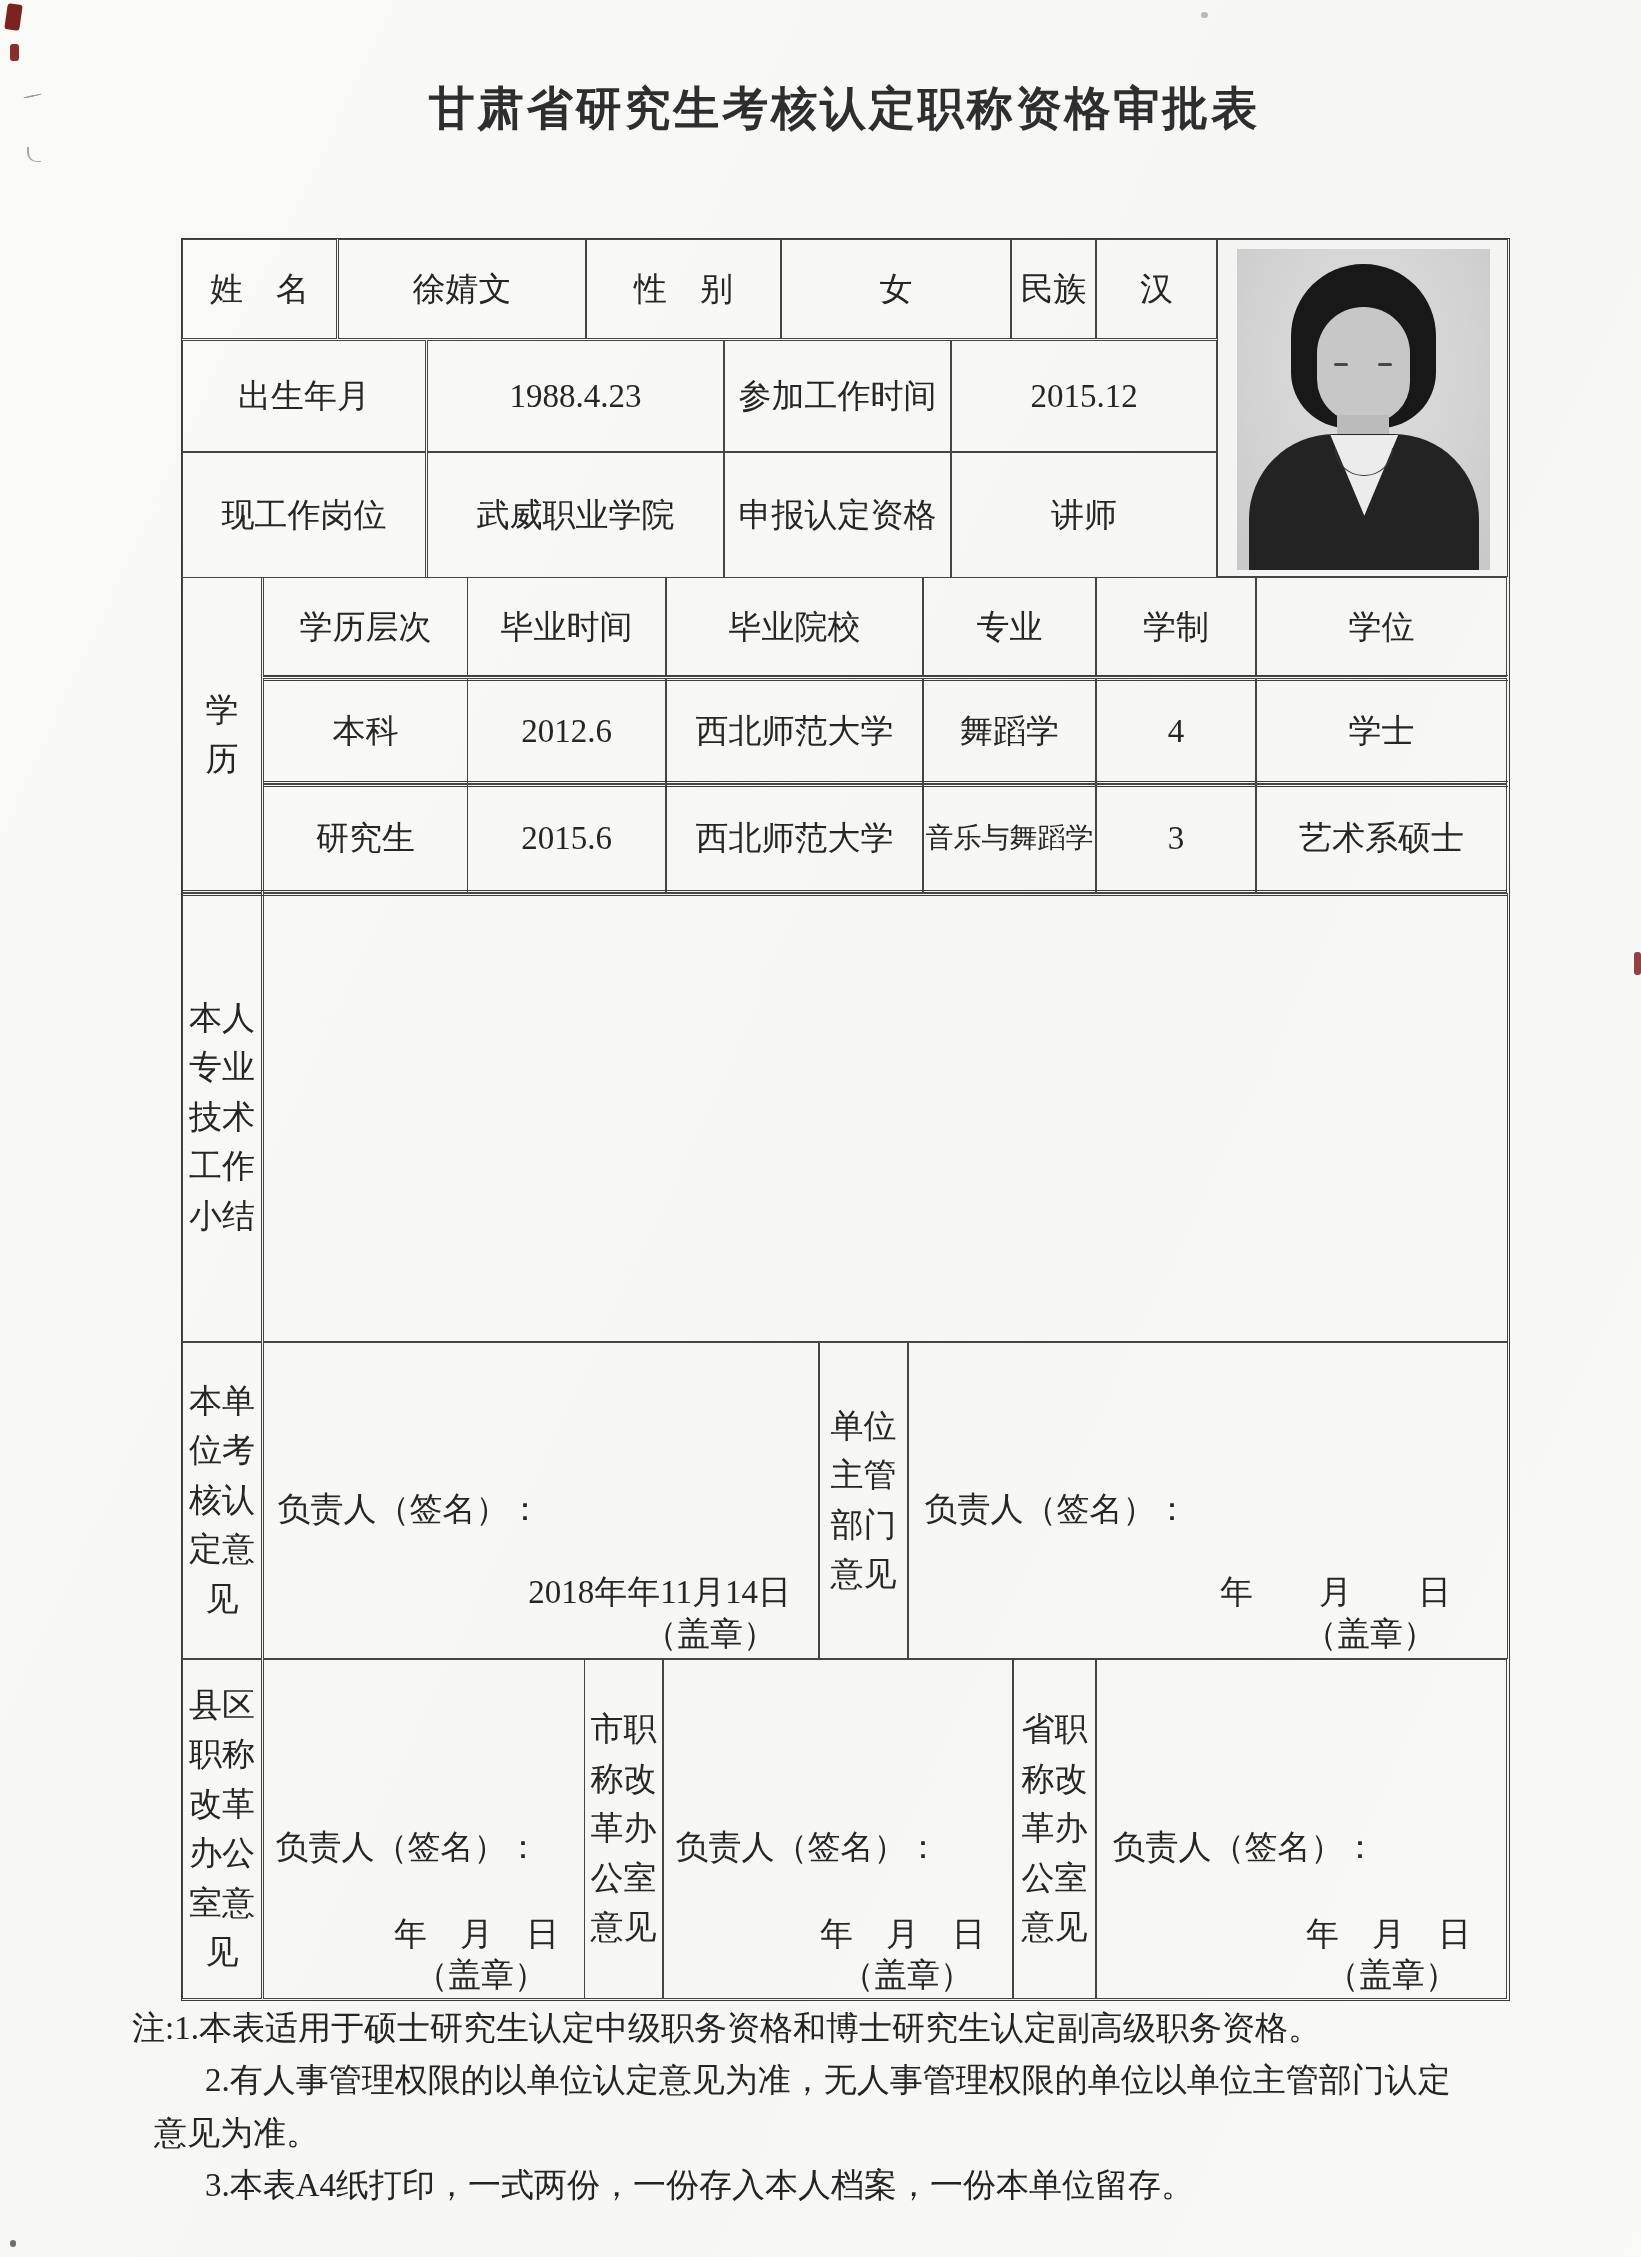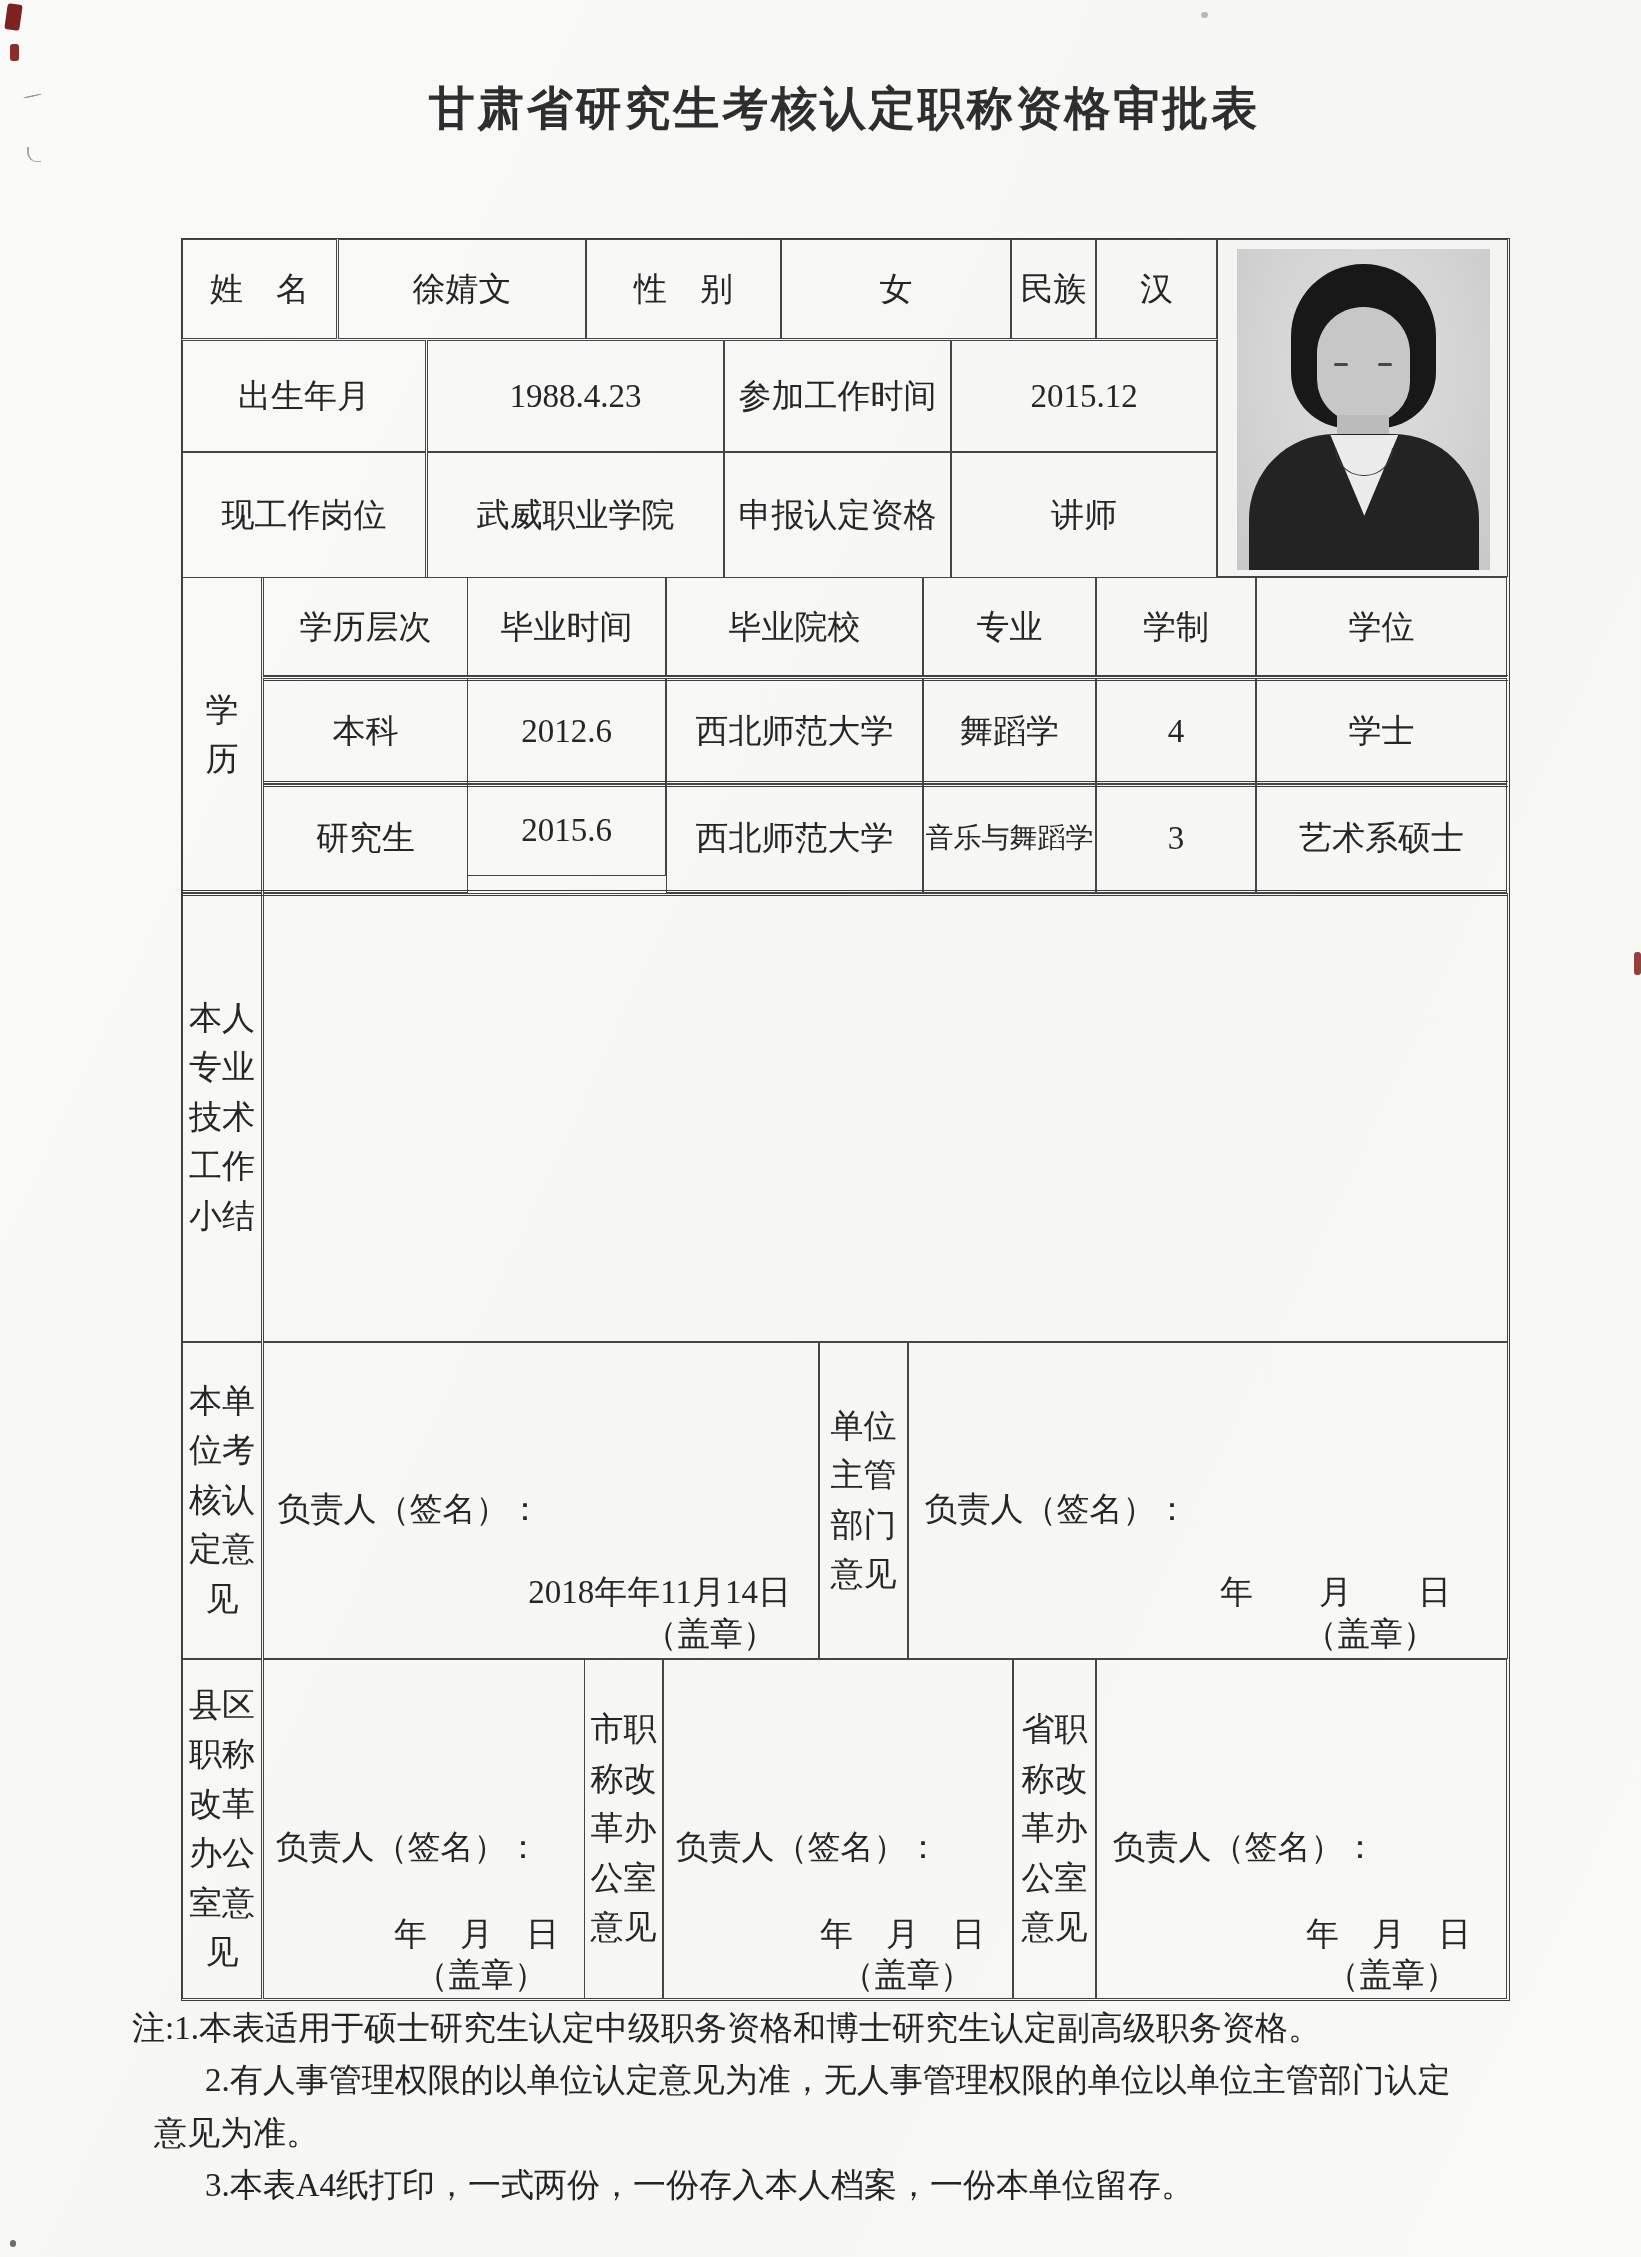--- a/index.html
+++ b/index.html
@@ -166,21 +166,21 @@
 <div class="c" style="left:1096px;top:678px;width:160px;height:106px;">
     <span>4</span>
   </div>
 <div class="c" style="left:1256px;top:678px;width:251px;height:106px;">
     <span>学士</span>
   </div>
 
 <div class="c" style="left:263px;top:784px;width:205px;height:109px;">
     <span>研究生</span>
   </div>
-<div class="c" style="left:467px;top:784px;width:199px;height:92px;">
+<div class="c" style="left:467px;top:784px;width:199px;height:109px;">
     <span>2015.6</span>
   </div>
 <div class="c" style="left:666px;top:784px;width:257px;height:109px;">
     <span>西北师范大学</span>
   </div>
 <div class="c small" style="left:923px;top:784px;width:173px;height:109px;text-align:center;">
     <span>音乐与舞蹈学</span>
   </div>
 <div class="c" style="left:1096px;top:784px;width:160px;height:109px;">
     <span>3</span>

